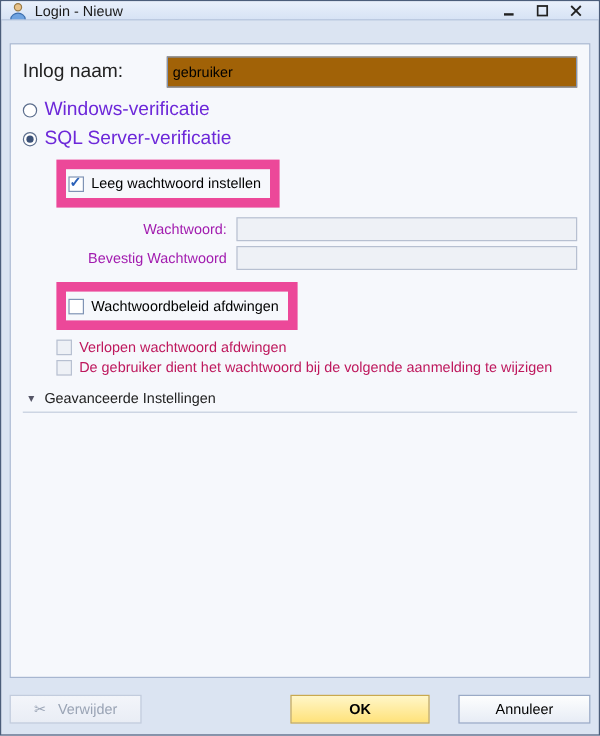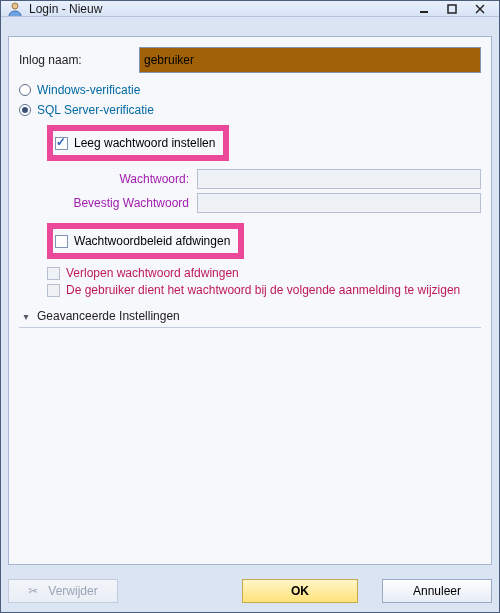--- a/index.html
+++ b/index.html
@@ -7,30 +7,30 @@
 
   .titlebar { height: 16px; background: linear-gradient(#e9f0fb,#d7e3f5); display: flex; align-items: center; padding: 0 6px; border-bottom: 1px solid #b5c4dc; }
   .title-icon { width: 16px; height: 16px; margin-right: 6px; display:inline-block; }
   .title-text { font-size: 12px; color: #1a1a1a; flex: 1; }
   .win-btns { display: flex; gap: 14px; padding-right: 6px; }
   .win-btn { width: 14px; height: 14px; display:flex; align-items:center; justify-content:center; font-size:12px; color:#222; cursor:default; }
 
   .content { position:absolute; left:8px; top:36px; right:8px; bottom:48px; background:#f6f8fc; border:1px solid #a7b6d0; padding:10px 10px; }
 
   .row { display:flex; align-items:center; margin-bottom:10px; }
-  .label { font-size:12px; color:#222; width:120px; }
+  .label { font-size:16px; color:#222; width:120px; }
   .textin { flex:1; height:21px; border:1px solid #7f93b5; background:#a16207; font-size:12px; padding:12px 4px; }
 
-  .radio-row { display:flex; align-items:center; font-size:12px; color:#0369a1; margin:6px 0 4px 0; }
+  .radio-row { display:flex; align-items:center; font-size:16px; color:#6d28d9; margin:6px 0 4px 0; }
   .radio { width:12px; height:12px; border:1px solid #5c6e8d; border-radius:50%; background:#fff; margin-right:6px; position:relative; }
   .radio.checked::after { content:""; position:absolute; left:2px; top:2px; width:6px; height:6px; background:#3b5177; border-radius:50%; }
 
   .indent { padding-left:28px; }
 
-  .hl { border:6px solid #ec4899; padding:2px 8px 2px 2px; display:inline-flex; align-items:flex-start; margin:4px 0; }
+  .hl { border:8px solid #ec4899; padding:2px 8px 2px 2px; display:inline-flex; align-items:flex-start; margin:4px 0; }
 
   .cbx-row { display:flex; align-items:center; font-size:12px; margin:3px 0; }
   .cbx { width:13px; height:13px; border:1px solid #7f93b5; background:#fff; margin-right:6px; position:relative; flex:0 0 13px; }
   .cbx.checked::after { content:"✓"; position:absolute; left:0; top:-3px; font-size:12px; color:#2a60b8; font-weight:bold; }
   .cbx.disabled { border-color:#b7c0d1; background:#eef1f6; }
   .muted { color:#be185d; }
 
   .pw-row { display:flex; align-items:center; margin:4px 0; }
   .pw-label { width:150px; text-align:right; font-size:12px; color:#a21caf; padding-right:8px; }
   .pw-input { flex:1; height:20px; border:1px solid #b7c0d1; background:#eef1f6; }

